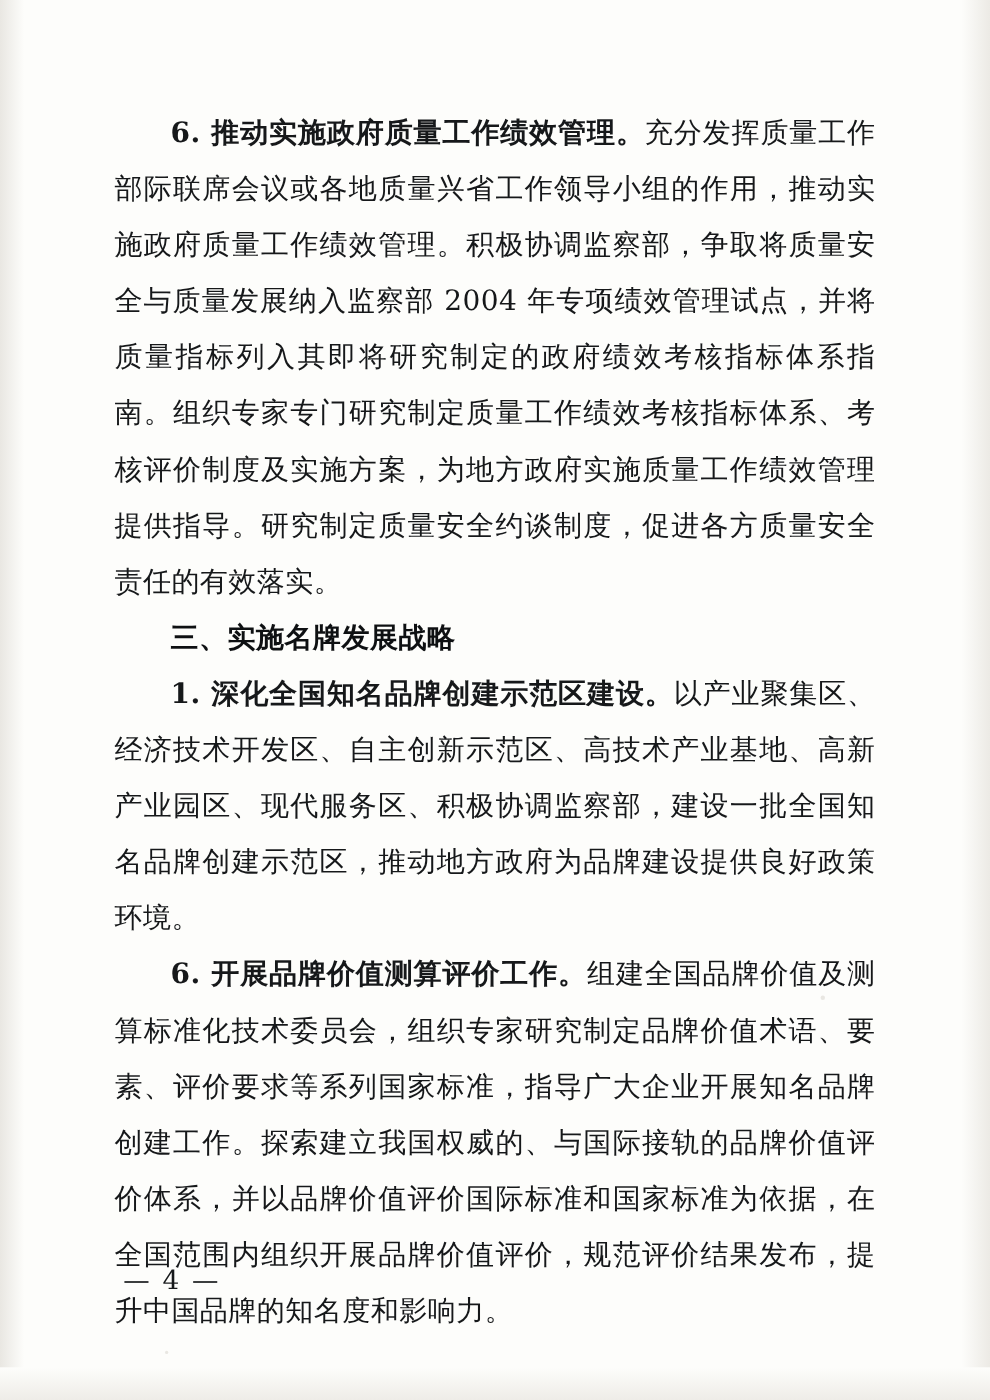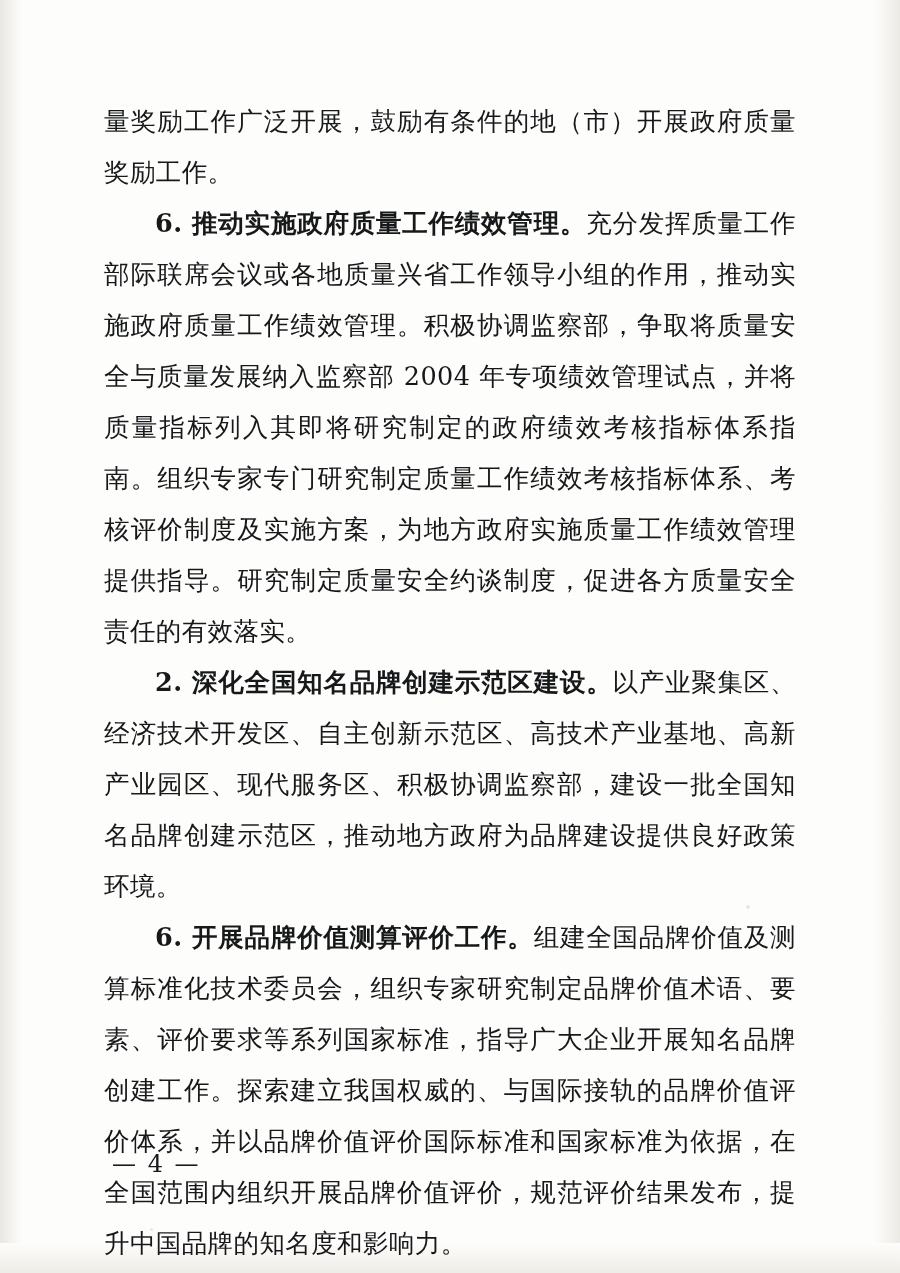--- a/index.html
+++ b/index.html
@@ -97,31 +97,31 @@
 <div class="page">
   <div class="page-edge-left"></div>
   <div class="page-edge-right"></div>
   <div class="page-edge-bottom"></div>
 
   <div class="speck" style="left:150px; top:1228px; width:3px; height:3px;"></div>
   <div class="speck" style="left:746px; top:905px; width:4px; height:4px;"></div>
 
   <div class="content">
 
-    <p class="para">
-      <span>量奖励工作广泛开展，鼓励有条件的地（市）开展政府质量奖励工作。</span>
-    </p>
 
     <p class="para indent2">
       <span class="b">6. 推动实施政府质量工作绩效管理。</span><span>充分发挥质量工作部际联席会议或各地质量兴省工作领导小组的作用，推动实施政府质量工作绩效管理。积极协调监察部，争取将质量安全与质量发展纳入监察部 2004 年专项绩效管理试点，并将质量指标列入其即将研究制定的政府绩效考核指标体系指南。组织专家专门研究制定质量工作绩效考核指标体系、考核评价制度及实施方案，为地方政府实施质量工作绩效管理提供指导。研究制定质量安全约谈制度，促进各方质量安全责任的有效落实。</span>
     </p>
 
+    <p class="heading">
+      <span>三、实施名牌发展战略</span>
+    </p>
 
     <p class="para indent2">
-      <span class="b">2. 深化全国知名品牌创建示范区建设。</span><span>以产业聚集区、经济技术开发区、自主创新示范区、高技术产业基地、高新产业园区、现代服务区、积极协调监察部，建设一批全国知名品牌创建示范区，推动地方政府为品牌建设提供良好政策环境。</span>
+      <span class="b">1. 深化全国知名品牌创建示范区建设。</span><span>以产业聚集区、经济技术开发区、自主创新示范区、高技术产业基地、高新产业园区、现代服务区、积极协调监察部，建设一批全国知名品牌创建示范区，推动地方政府为品牌建设提供良好政策环境。</span>
     </p>
 
     <p class="para indent2">
       <span class="b">6. 开展品牌价值测算评价工作。</span><span>组建全国品牌价值及测算标准化技术委员会，组织专家研究制定品牌价值术语、要素、评价要求等系列国家标准，指导广大企业开展知名品牌创建工作。探索建立我国权威的、与国际接轨的品牌价值评价体系，并以品牌价值评价国际标准和国家标准为依据，在全国范围内组织开展品牌价值评价，规范评价结果发布，提升中国品牌的知名度和影响力。</span>
     </p>
 
   </div>
 
   <div class="footer">
     <span class="footer-inner">— 4 —</span>

